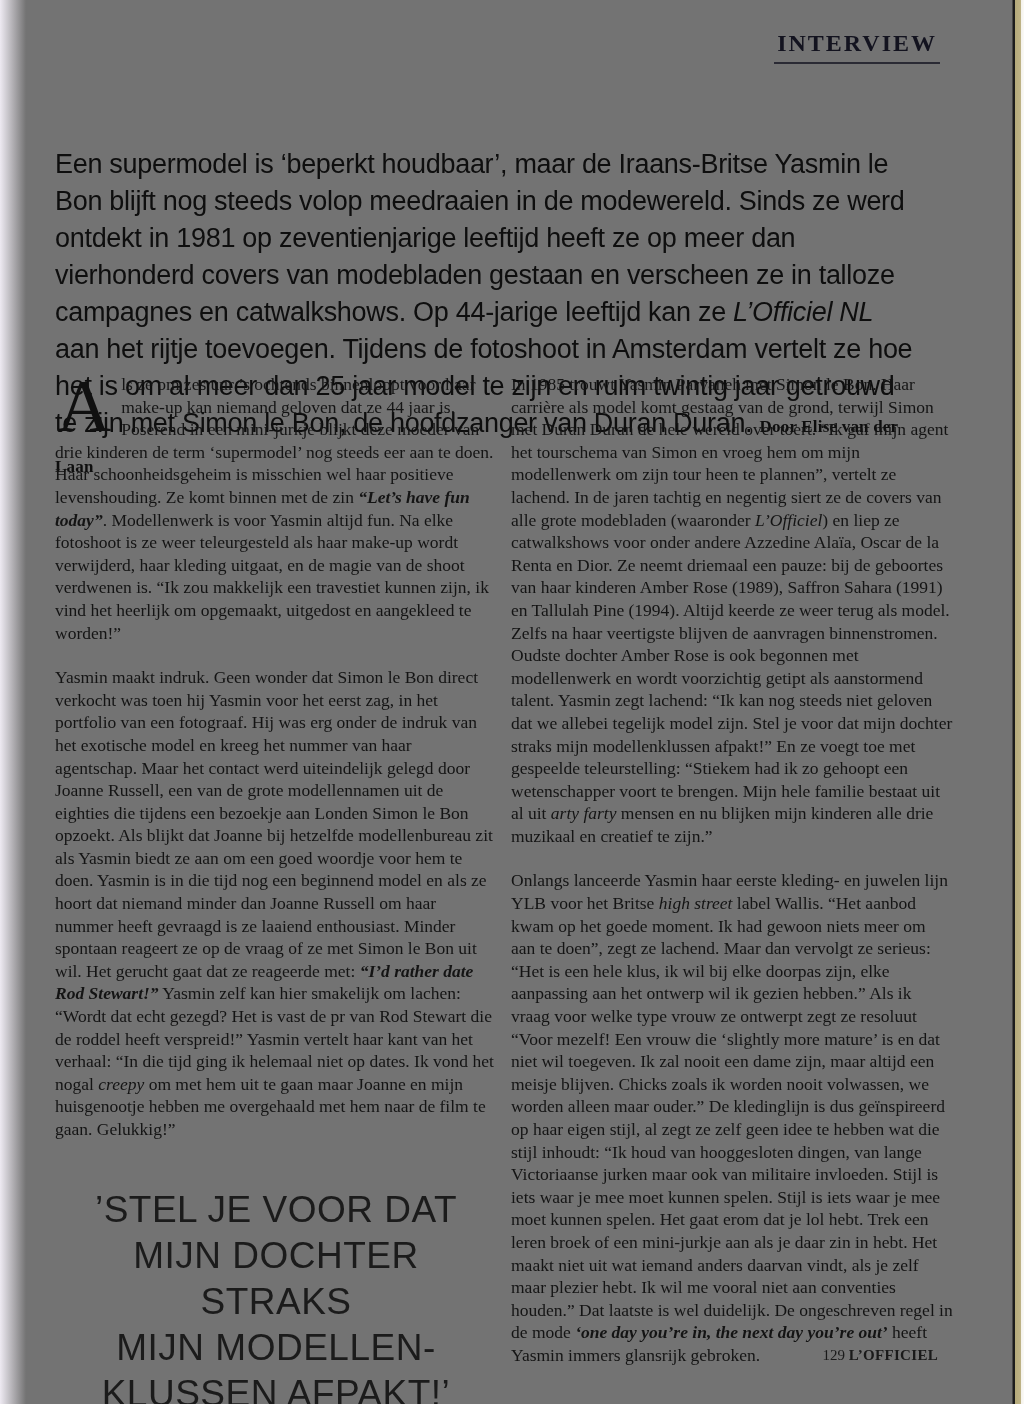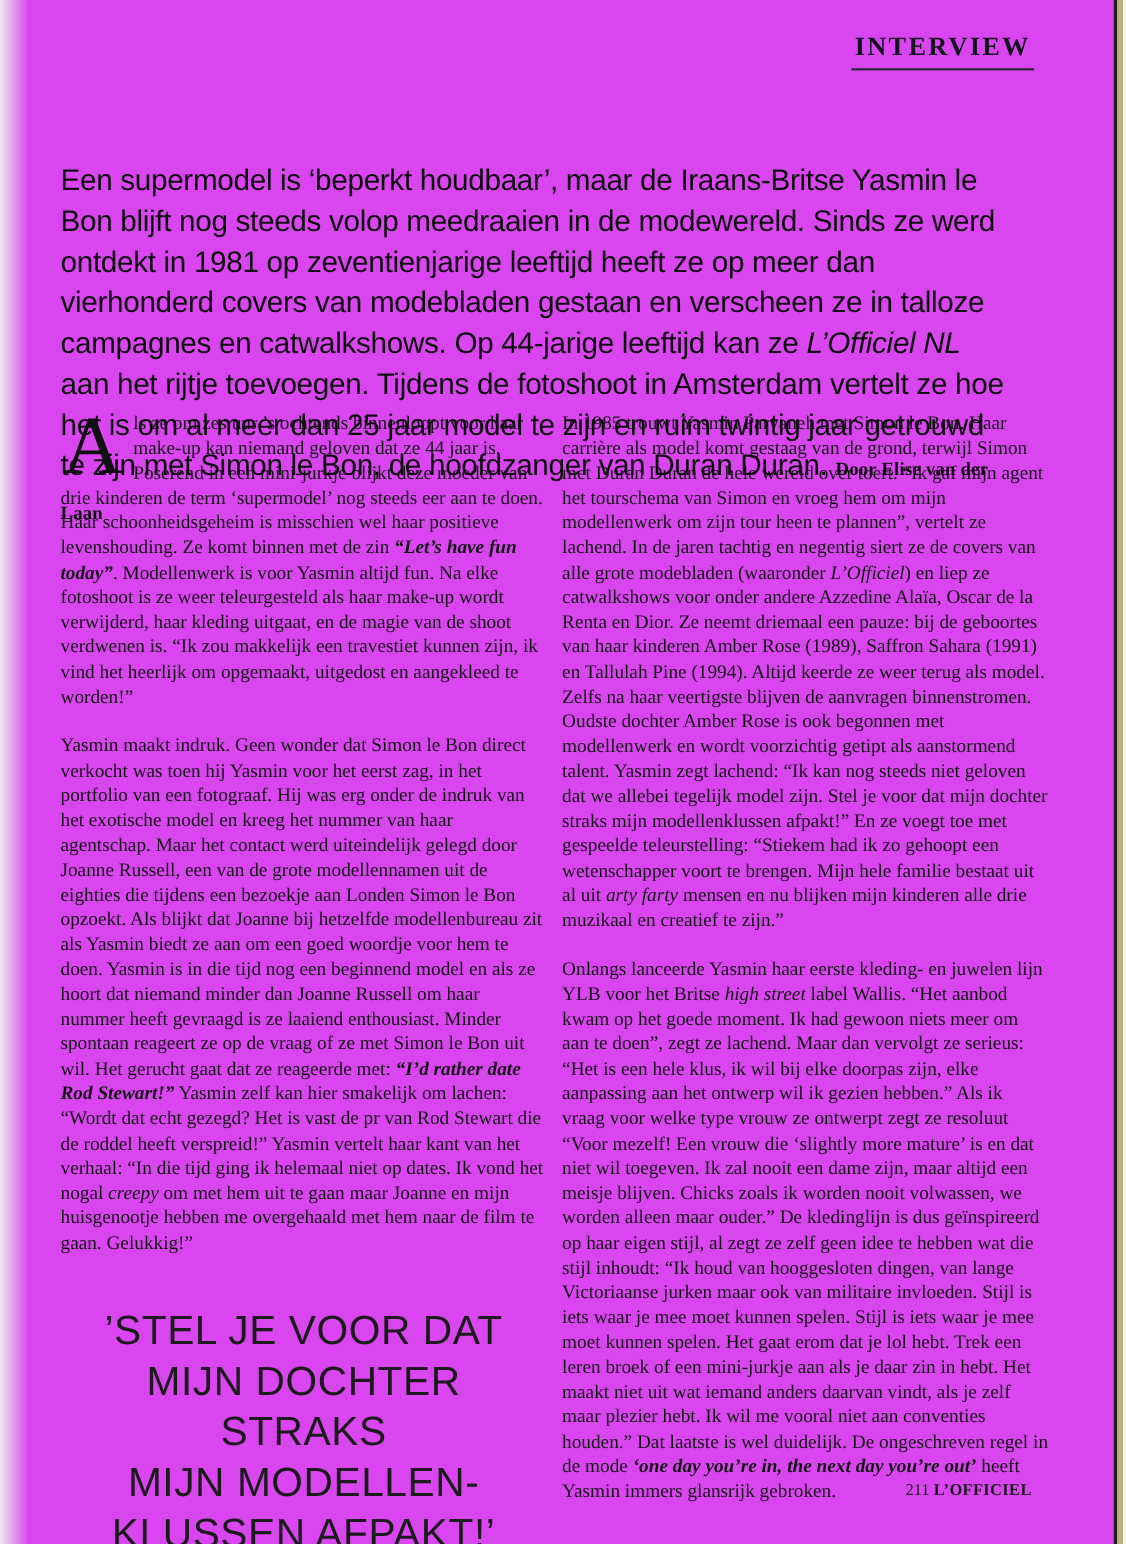--- a/index.html
+++ b/index.html
@@ -1,21 +1,21 @@
 <!DOCTYPE html>
 <html><head>
 <meta charset="utf-8">
 <style>
   html,body{margin:0;padding:0;}
   body{background:#e9e9e9;}
   .page{
     position:relative;
     width:1024px;height:1404px;
     margin:0 auto;
-    background:#d946ef;
+    background:#737373;
     overflow:hidden;
     font-family:"Liberation Serif", serif;
     color:#181818;
   }
   
   .left-scan-edge{
     position:absolute;left:0;top:0;bottom:0;width:26px;
     background:linear-gradient(to right, #eeeaf2, rgba(253,253,251,0));
     pointer-events:none;
   }
@@ -119,16 +119,16 @@
 MIJN DOCHTER STRAKS
 MIJN MODELLEN-
 KLUSSEN AFPAKT!’</div>
     </div>
     <div class="col right">
       <p class="para"><span>In 1985 trouwt Yasmin Parvaneh met Simon le Bon. Haar carrière als model komt gestaag van de grond, terwijl Simon met Duran Duran de hele wereld over toert. “Ik gaf mijn agent het tourschema van Simon en vroeg hem om mijn modellenwerk om zijn tour heen te plannen”, vertelt ze lachend. In de jaren tachtig en negentig siert ze de covers van alle grote modebladen (waaronder </span><span class="s-i">L’Officiel</span><span>) en liep ze catwalkshows voor onder andere Azzedine Alaïa, Oscar de la Renta en Dior. Ze neemt driemaal een pauze: bij de geboortes van haar kinderen Amber Rose (1989), Saffron Sahara (1991) en Tallulah Pine (1994). Altijd keerde ze weer terug als model. Zelfs na haar veertigste blijven de aanvragen binnenstromen. Oudste dochter Amber Rose is ook begonnen met modellenwerk en wordt voorzichtig getipt als aanstormend talent. Yasmin zegt lachend: “Ik kan nog steeds niet geloven dat we allebei tegelijk model zijn. Stel je voor dat mijn dochter straks mijn modellenklussen afpakt!” En ze voegt toe met gespeelde teleurstelling: “Stiekem had ik zo gehoopt een wetenschapper voort te brengen. Mijn hele familie bestaat uit al uit </span><span class="s-i">arty farty</span><span> mensen en nu blijken mijn kinderen alle drie muzikaal en creatief te zijn.”</span></p>
       <p class="para"><span>Onlangs lanceerde Yasmin haar eerste kleding- en juwelen lijn YLB voor het Britse </span><span class="s-i">high street</span><span> label Wallis. “Het aanbod kwam op het goede moment. Ik had gewoon niets meer om aan te doen”, zegt ze lachend. Maar dan vervolgt ze serieus: “Het is een hele klus, ik wil bij elke doorpas zijn, elke aanpassing aan het ontwerp wil ik gezien hebben.” Als ik vraag voor welke type vrouw ze ontwerpt zegt ze resoluut “Voor mezelf! Een vrouw die ‘slightly more mature’ is en dat niet wil toegeven. Ik zal nooit een dame zijn, maar altijd een meisje blijven. Chicks zoals ik worden nooit volwassen, we worden alleen maar ouder.” De kledinglijn is dus geïnspireerd op haar eigen stijl, al zegt ze zelf geen idee te hebben wat die stijl inhoudt: “Ik houd van hooggesloten dingen, van lange Victoriaanse jurken maar ook van militaire invloeden. Stijl is iets waar je mee moet kunnen spelen. Stijl is iets waar je mee moet kunnen spelen. Het gaat erom dat je lol hebt. Trek een leren broek of een mini-jurkje aan als je daar zin in hebt. Het maakt niet uit wat iemand anders daarvan vindt, als je zelf maar plezier hebt. Ik wil me vooral niet aan conventies houden.” Dat laatste is wel duidelijk. De ongeschreven regel in de mode </span><span class="s-bi">‘one day you’re in, the next day you’re out’</span><span>  heeft Yasmin immers glansrijk gebroken.</span></p>
     </div>
   </div>
 
-  <footer class="page-footer"><span>211</span>&nbsp;<span class="mag">L’OFFICIEL</span></footer>
+  <footer class="page-footer"><span>129</span>&nbsp;<span class="mag">L’OFFICIEL</span></footer>
 
   <div class="edge-strip"></div>
 </div>
 
 </body></html>

